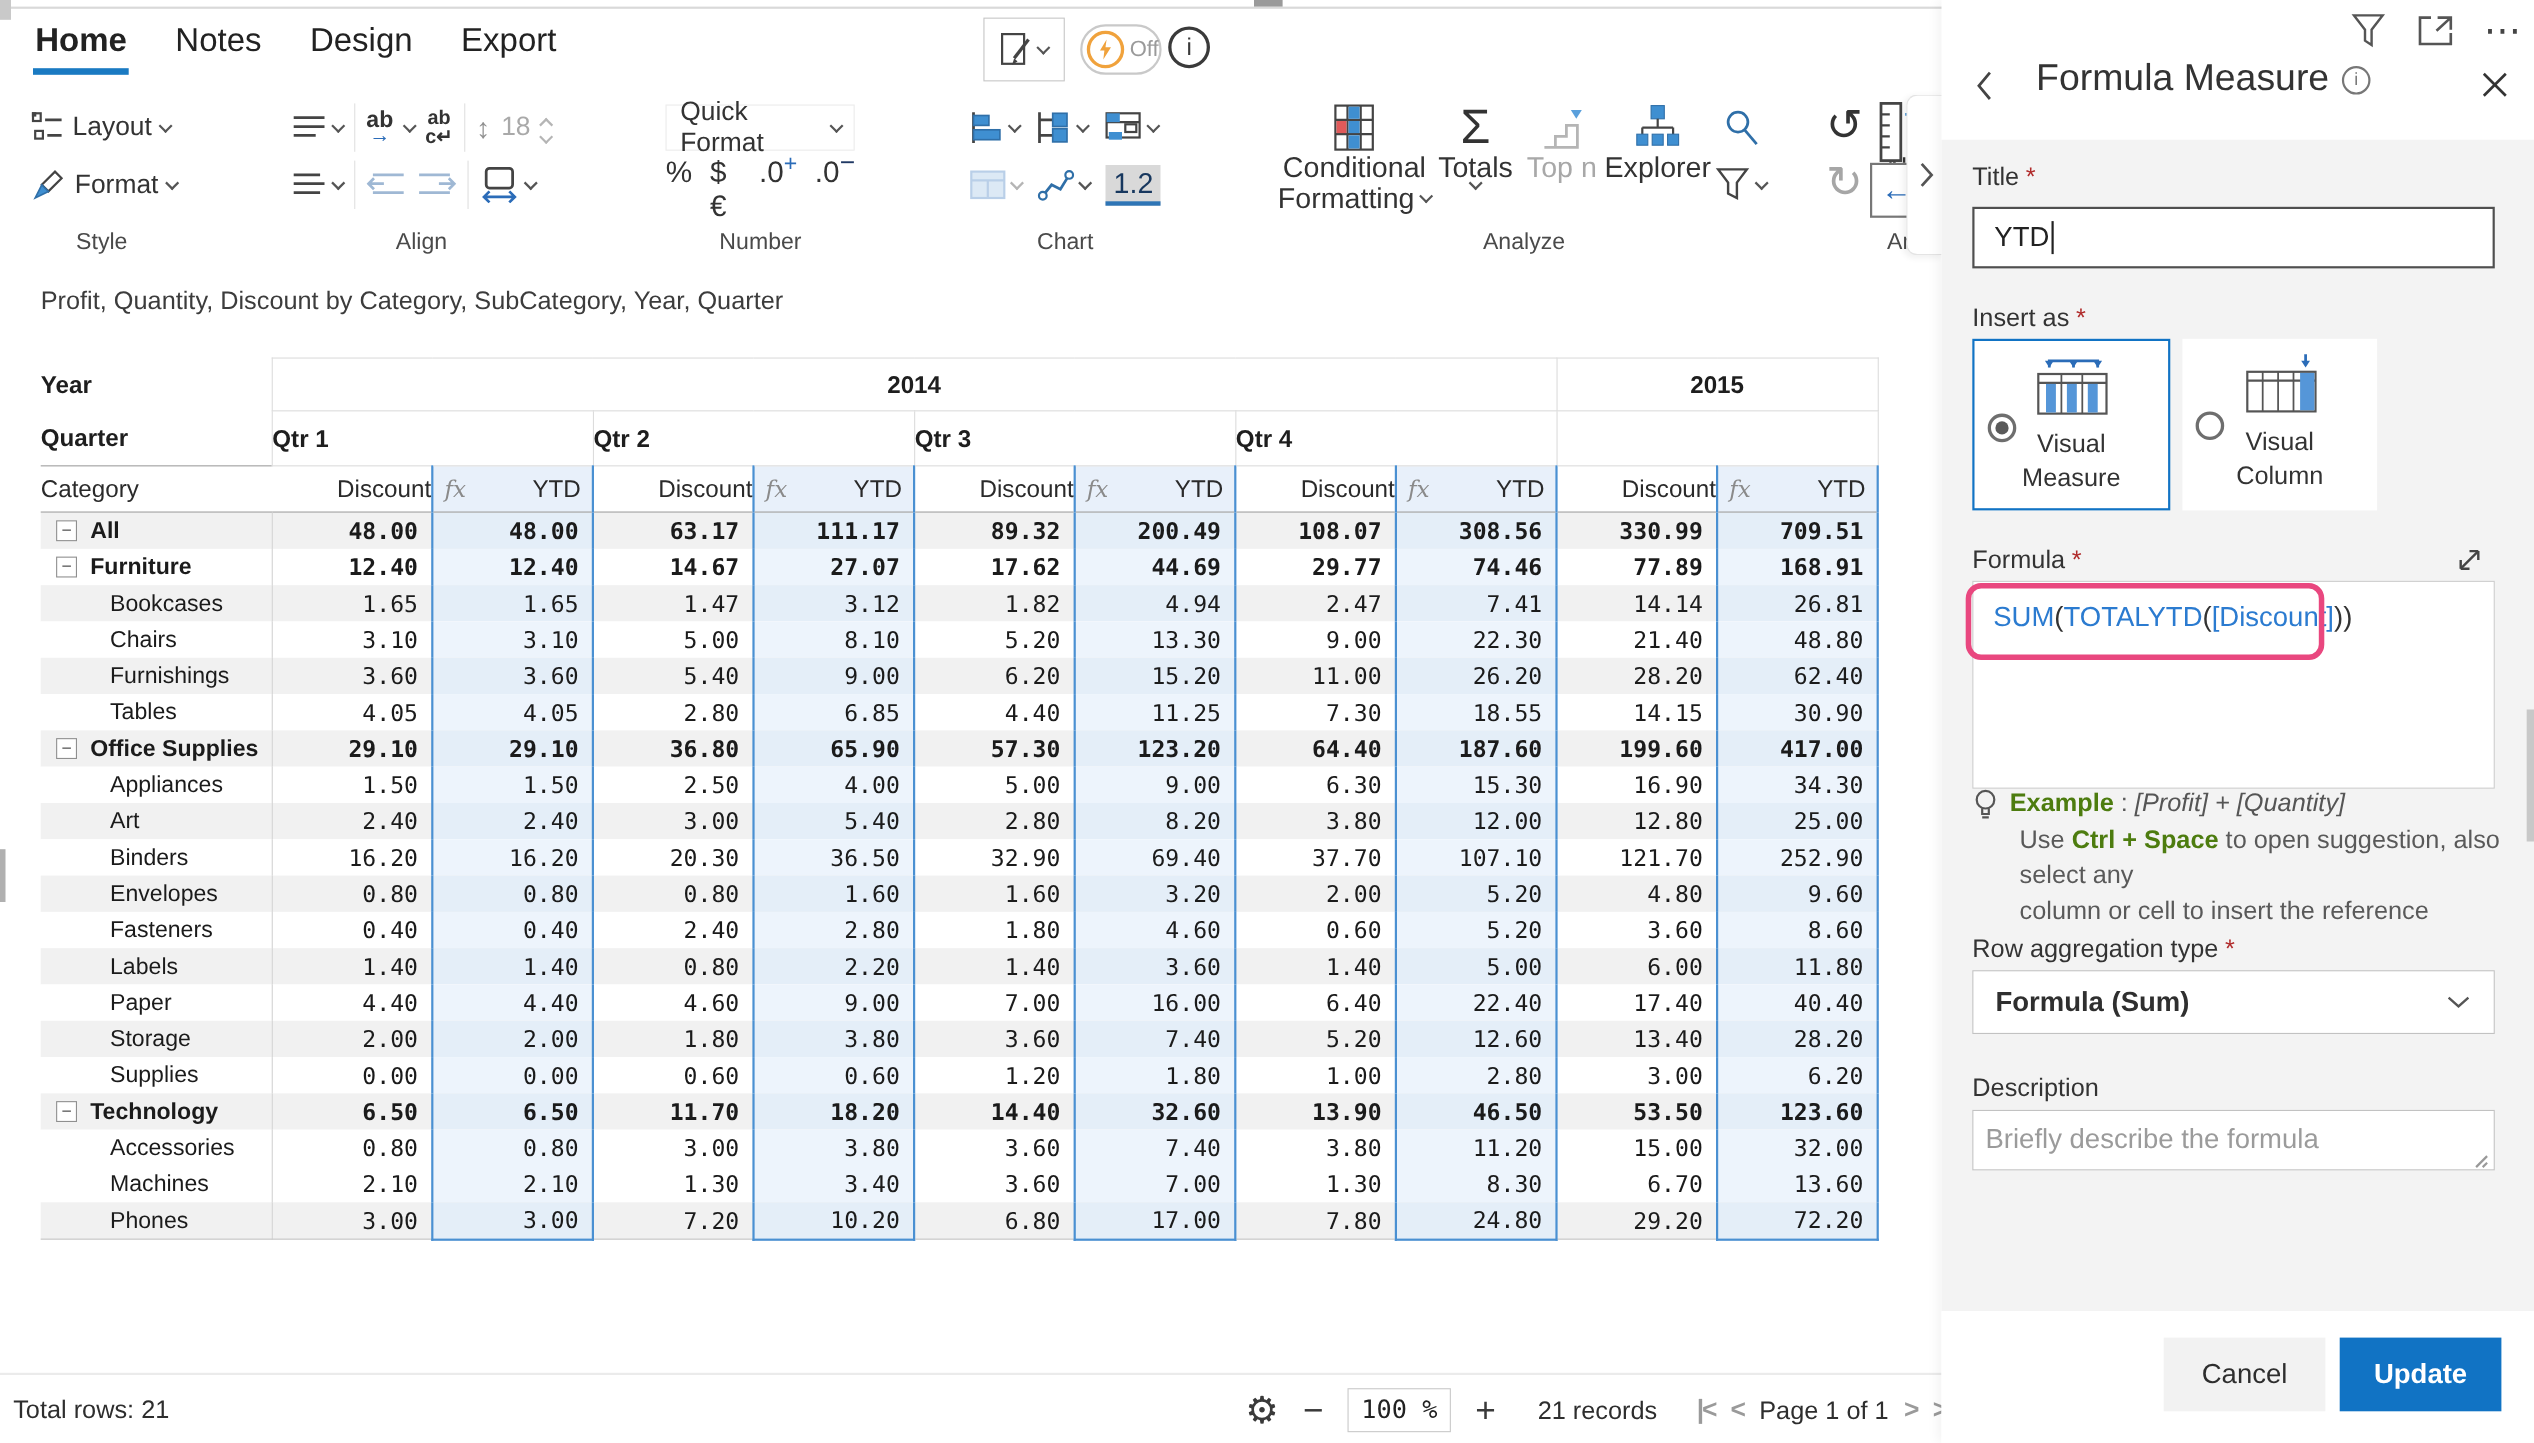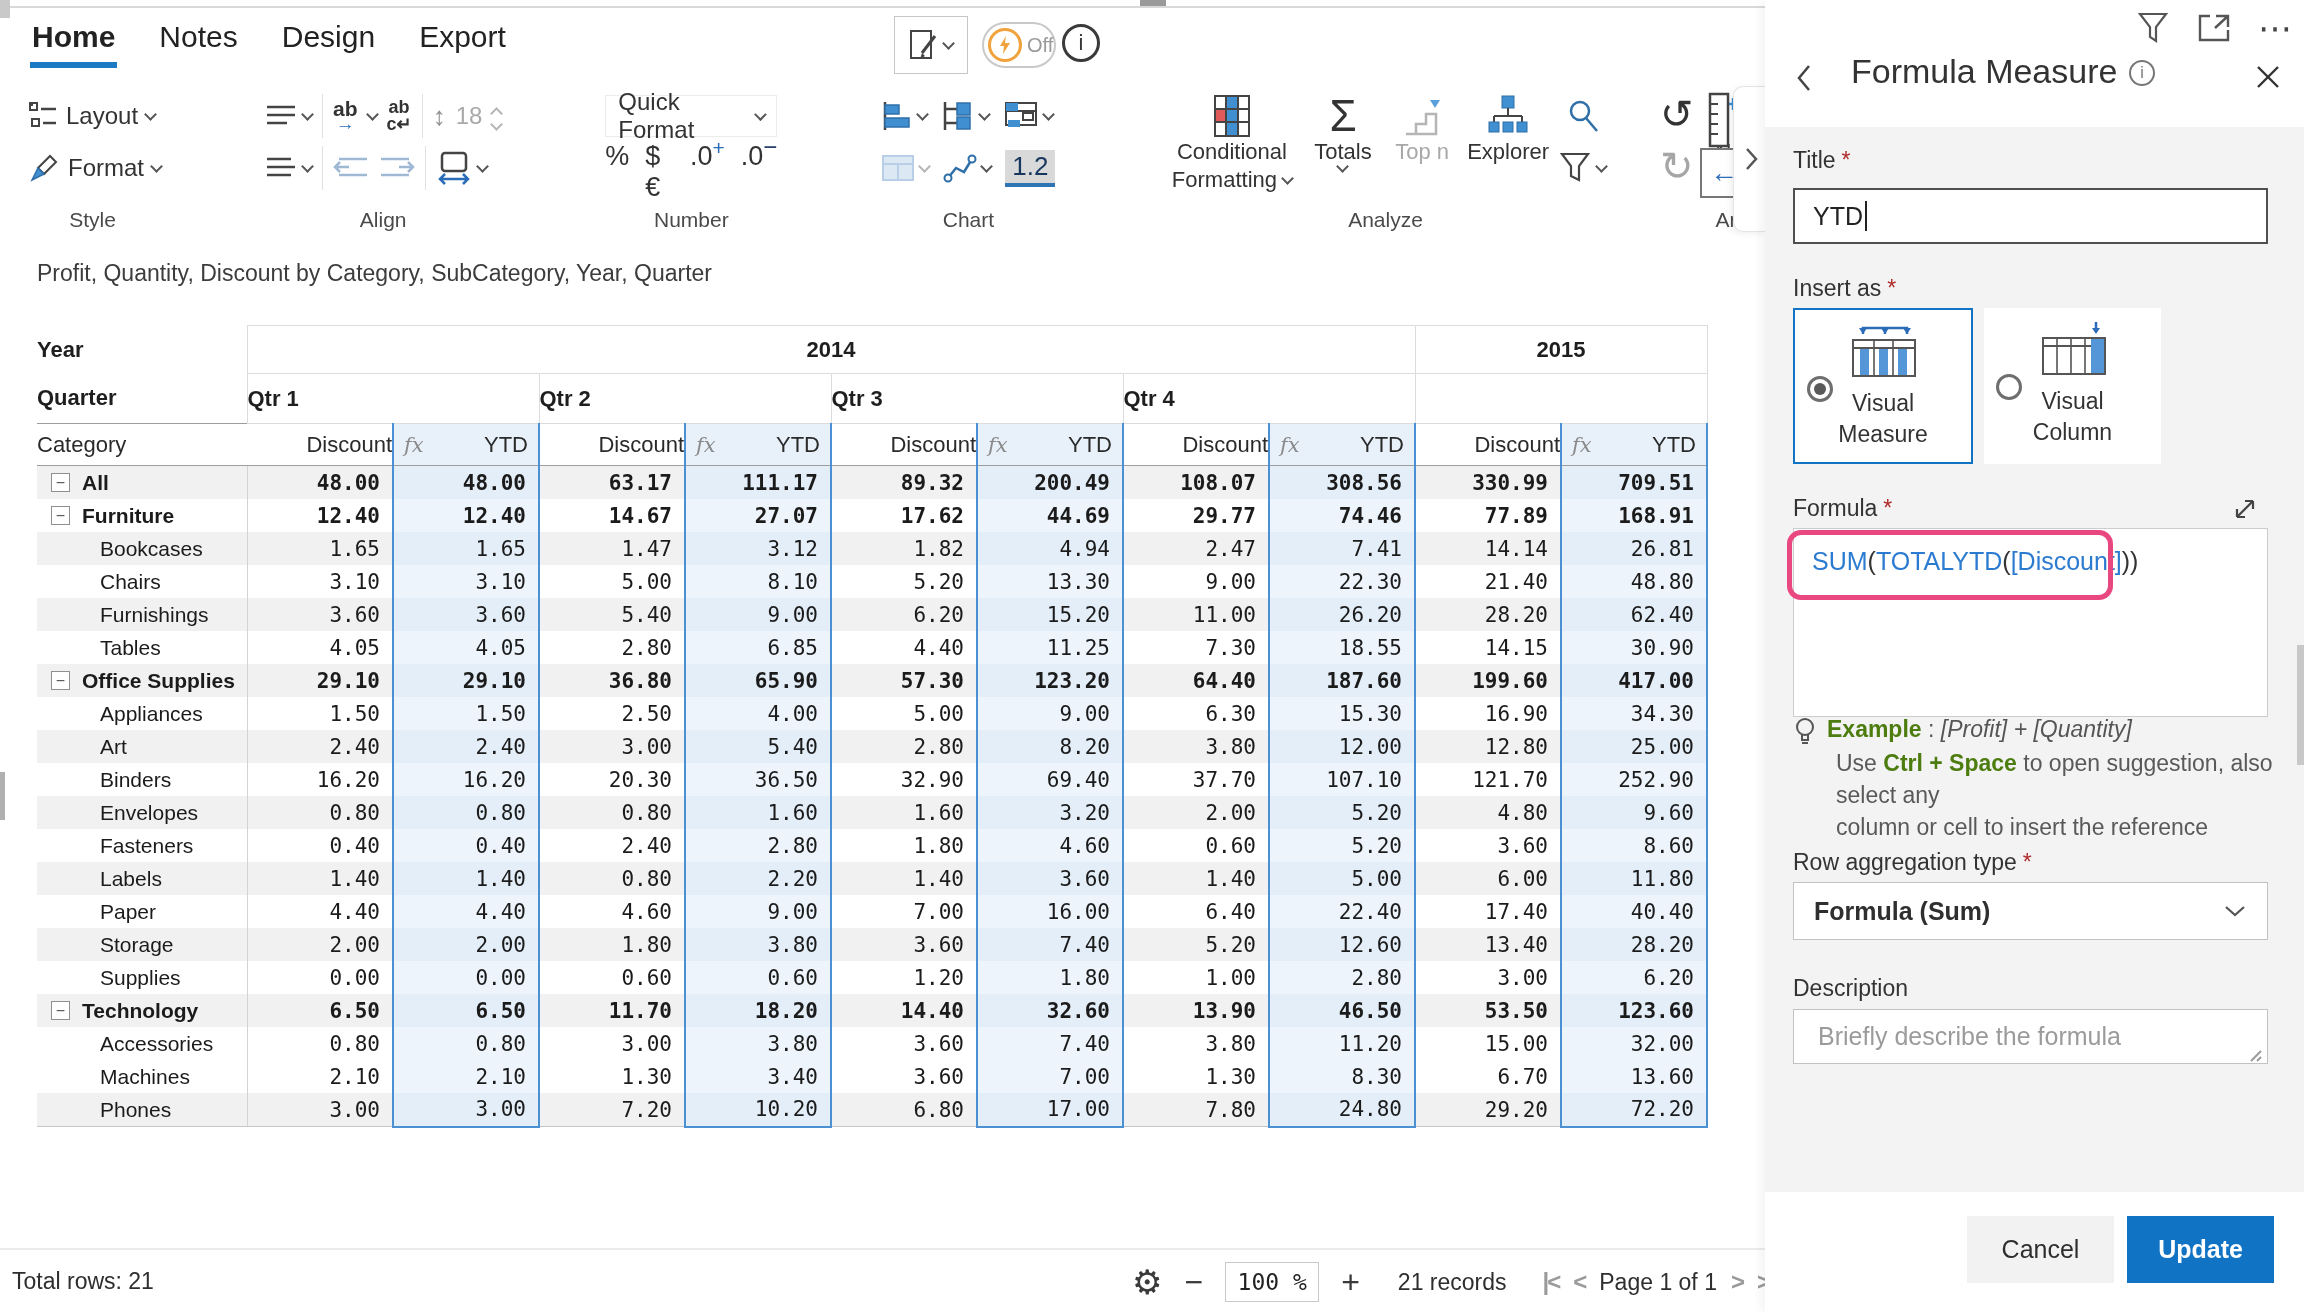--- a/index.html
+++ b/index.html
@@ -30,21 +30,21 @@
   .rb-sep { width:1px; background:#e2e2e2; margin:4px 8px 8px 8px; }
   .rb-group { position:relative; padding-top:2px; }
   .rb-glabel { position:absolute; bottom:2px; left:0; width:100%; text-align:center; font-size:21px; color:#4a4a4a; }
   .rb-item { display:flex; align-items:center; gap:8px; height:52px; font-size:24px; color:#333; }
   .cv { display:inline-block; width:9px; height:9px; border-right:2px solid #555; border-bottom:2px solid #555; transform:rotate(45deg); margin-top:-4px; }
   .cv.gray { border-color:#b5b5b5; }
   .cv.up { transform:rotate(225deg); margin-top:5px; }
   .rb-row { display:flex; align-items:center; gap:10px; height:52px; }
   .stack-btn { display:flex; flex-direction:column; align-items:center; width:100%; }
   .stack-btn .ic { height:48px; display:flex; align-items:flex-end; justify-content:center; }
-  .stack-lbl { font-size:22px; color:#333; line-height:28px; display:flex; align-items:center; gap:6px; }
+  .stack-lbl { font-size:26px; color:#333; line-height:28px; display:flex; align-items:center; gap:6px; }
   .stack-lbl.gray { color:#a8a8a8; }
   .qf-box { width:172px; height:42px; background:#fff; border:1px solid #ececec; display:flex; align-items:center; justify-content:space-between; padding:0 12px; font-size:24px; color:#333; }
   .numfmt { font-size:27px; color:#333; display:flex; gap:16px; align-items:baseline; }
   .sup-plus { color:#2b6cb8; font-size:21px; vertical-align:super; }
   .sup-minus { color:#1f3864; font-size:24px; vertical-align:super; }
   .grid12 { background:#d9d9d9; border-bottom:4px solid #2e75b6; padding:1px 7px; font-size:26px; color:#17375e; }
   .fs18 { color:#a9a9a9; font-size:24px; }
   .ab-ic { display:flex; flex-direction:column; align-items:center; line-height:18px; }
   .ab-ic .t { font-size:21px; color:#333; font-weight:600; }
   .ab-ic .a { color:#2b6cb8; font-size:19px; margin-top:-3px; }
@@ -121,21 +121,21 @@
   .tok-b { color:#2b7bd0; }
   .formula-hl { position:absolute; left:22px; top:403px; width:326px; height:70px; border:5px solid #e9477f; border-radius:14px; pointer-events:none; }
   .fx-expand { position:absolute; left:466px; top:368px; }
   .example { position:absolute; left:28px; top:586px; width:480px; font-size:23px; color:#595959; line-height:32px; }
   .ex-row { display:flex; gap:10px; }
   .ex-bulb { margin-top:4px; }
   .ex-b { color:#4d7c0f; font-weight:700; }
   .ex-i { font-style:italic; color:#555; }
   .ex-text { margin-left:43px; }
   .dropdown { position:absolute; left:28px; top:755px; width:475px; height:58px; background:#fff; border:1px solid #c2c2c2; display:flex; align-items:center; justify-content:space-between; padding:0 20px; font-size:25px; color:#2f2f2f;font-weight:bold; }
-  .desc-box { position:absolute; left:28px; top:882px; width:475px; height:55px; background:#fff; border:1px solid #c2c2c2; display:flex; align-items:center; padding-left:24px; font-size:25px; color:#9b9b9b; }
+  .desc-box { position:absolute; left:28px; top:882px; width:475px; height:55px; background:#fff; border:1px solid #c2c2c2; display:flex; align-items:center; padding-left:11px; font-size:25px; color:#9b9b9b; }
   .resize-h { position:absolute; left:480px; top:918px; }
   .scroll-thumb { position:absolute; left:532px; top:518px; width:7px; height:120px; background:#c8c8c8; }
   .panel-footer { position:absolute; left:0; top:1192px; width:539px; height:120px; background:#fff; }
   .btn { position:absolute; top:24px; width:147px; height:67px; display:flex; align-items:center; justify-content:center; font-size:25px; cursor:default; }
   .btn-cancel { left:202px; background:#f2f2f2; color:#2e2e2e; }
   .btn-update { left:362px; background:#1173c4; color:#fff; font-weight:700; }
   svg { display:block; }
 </style>
 </head>
 <body>

